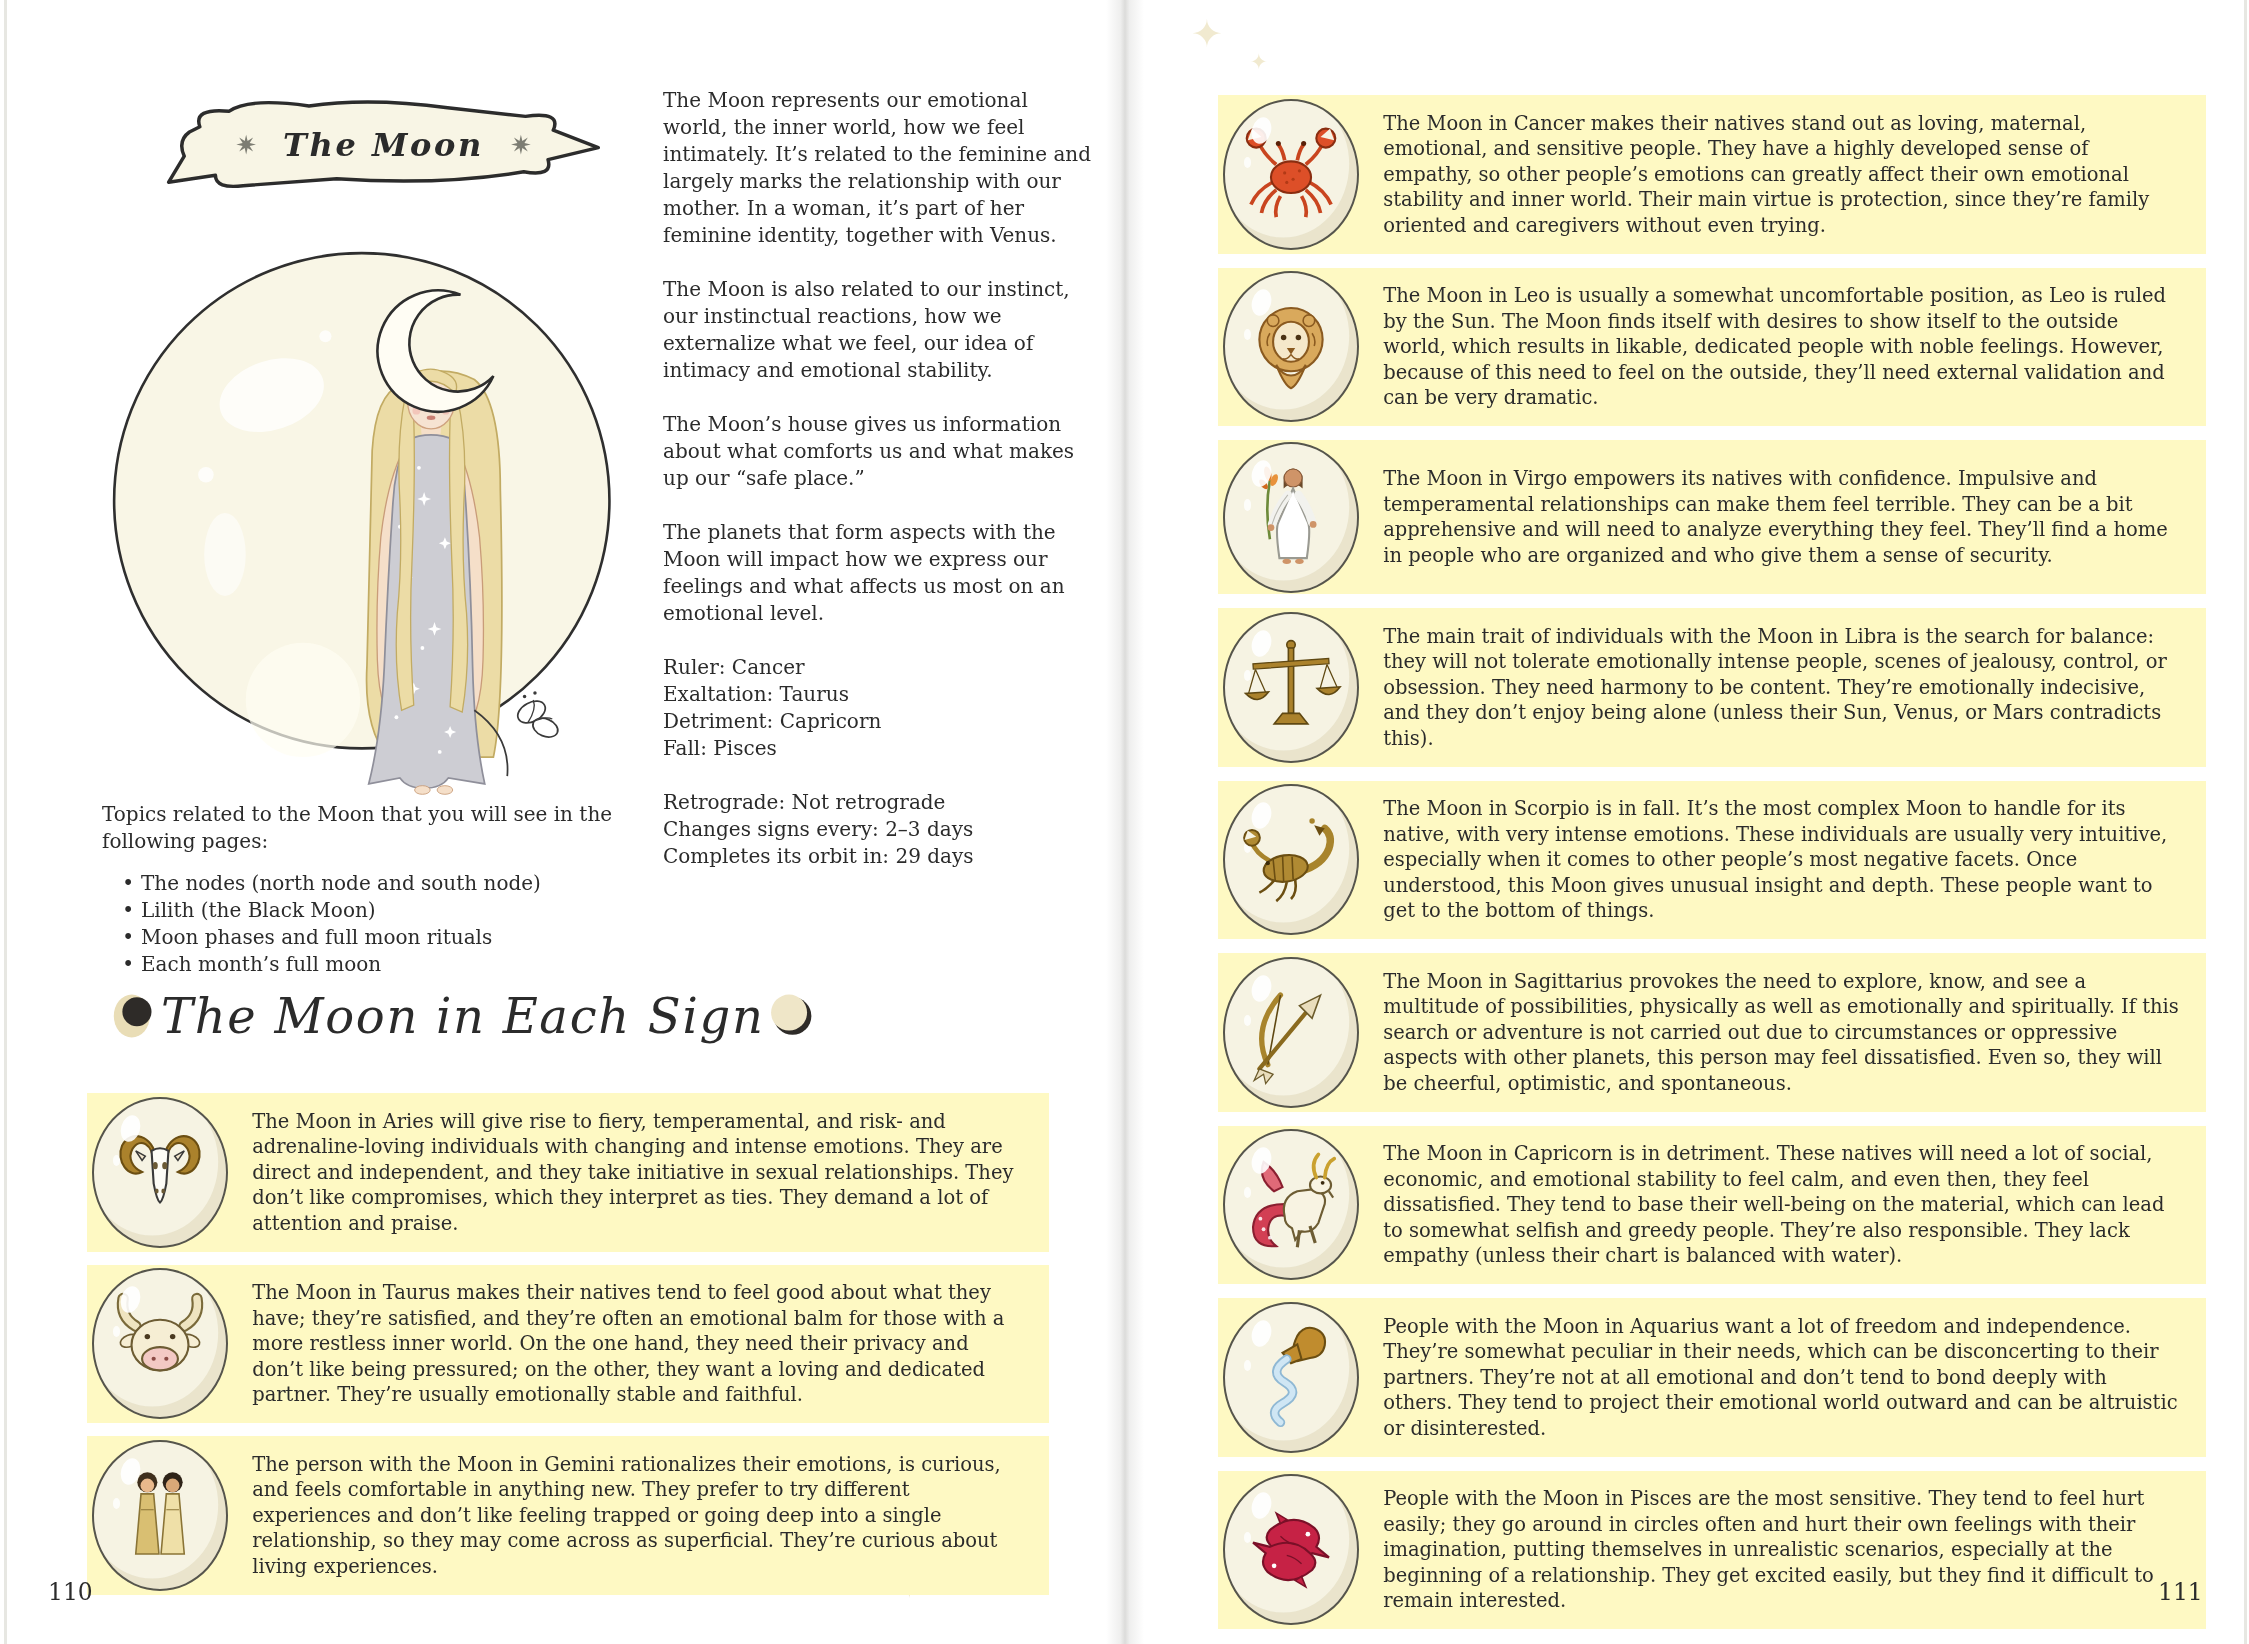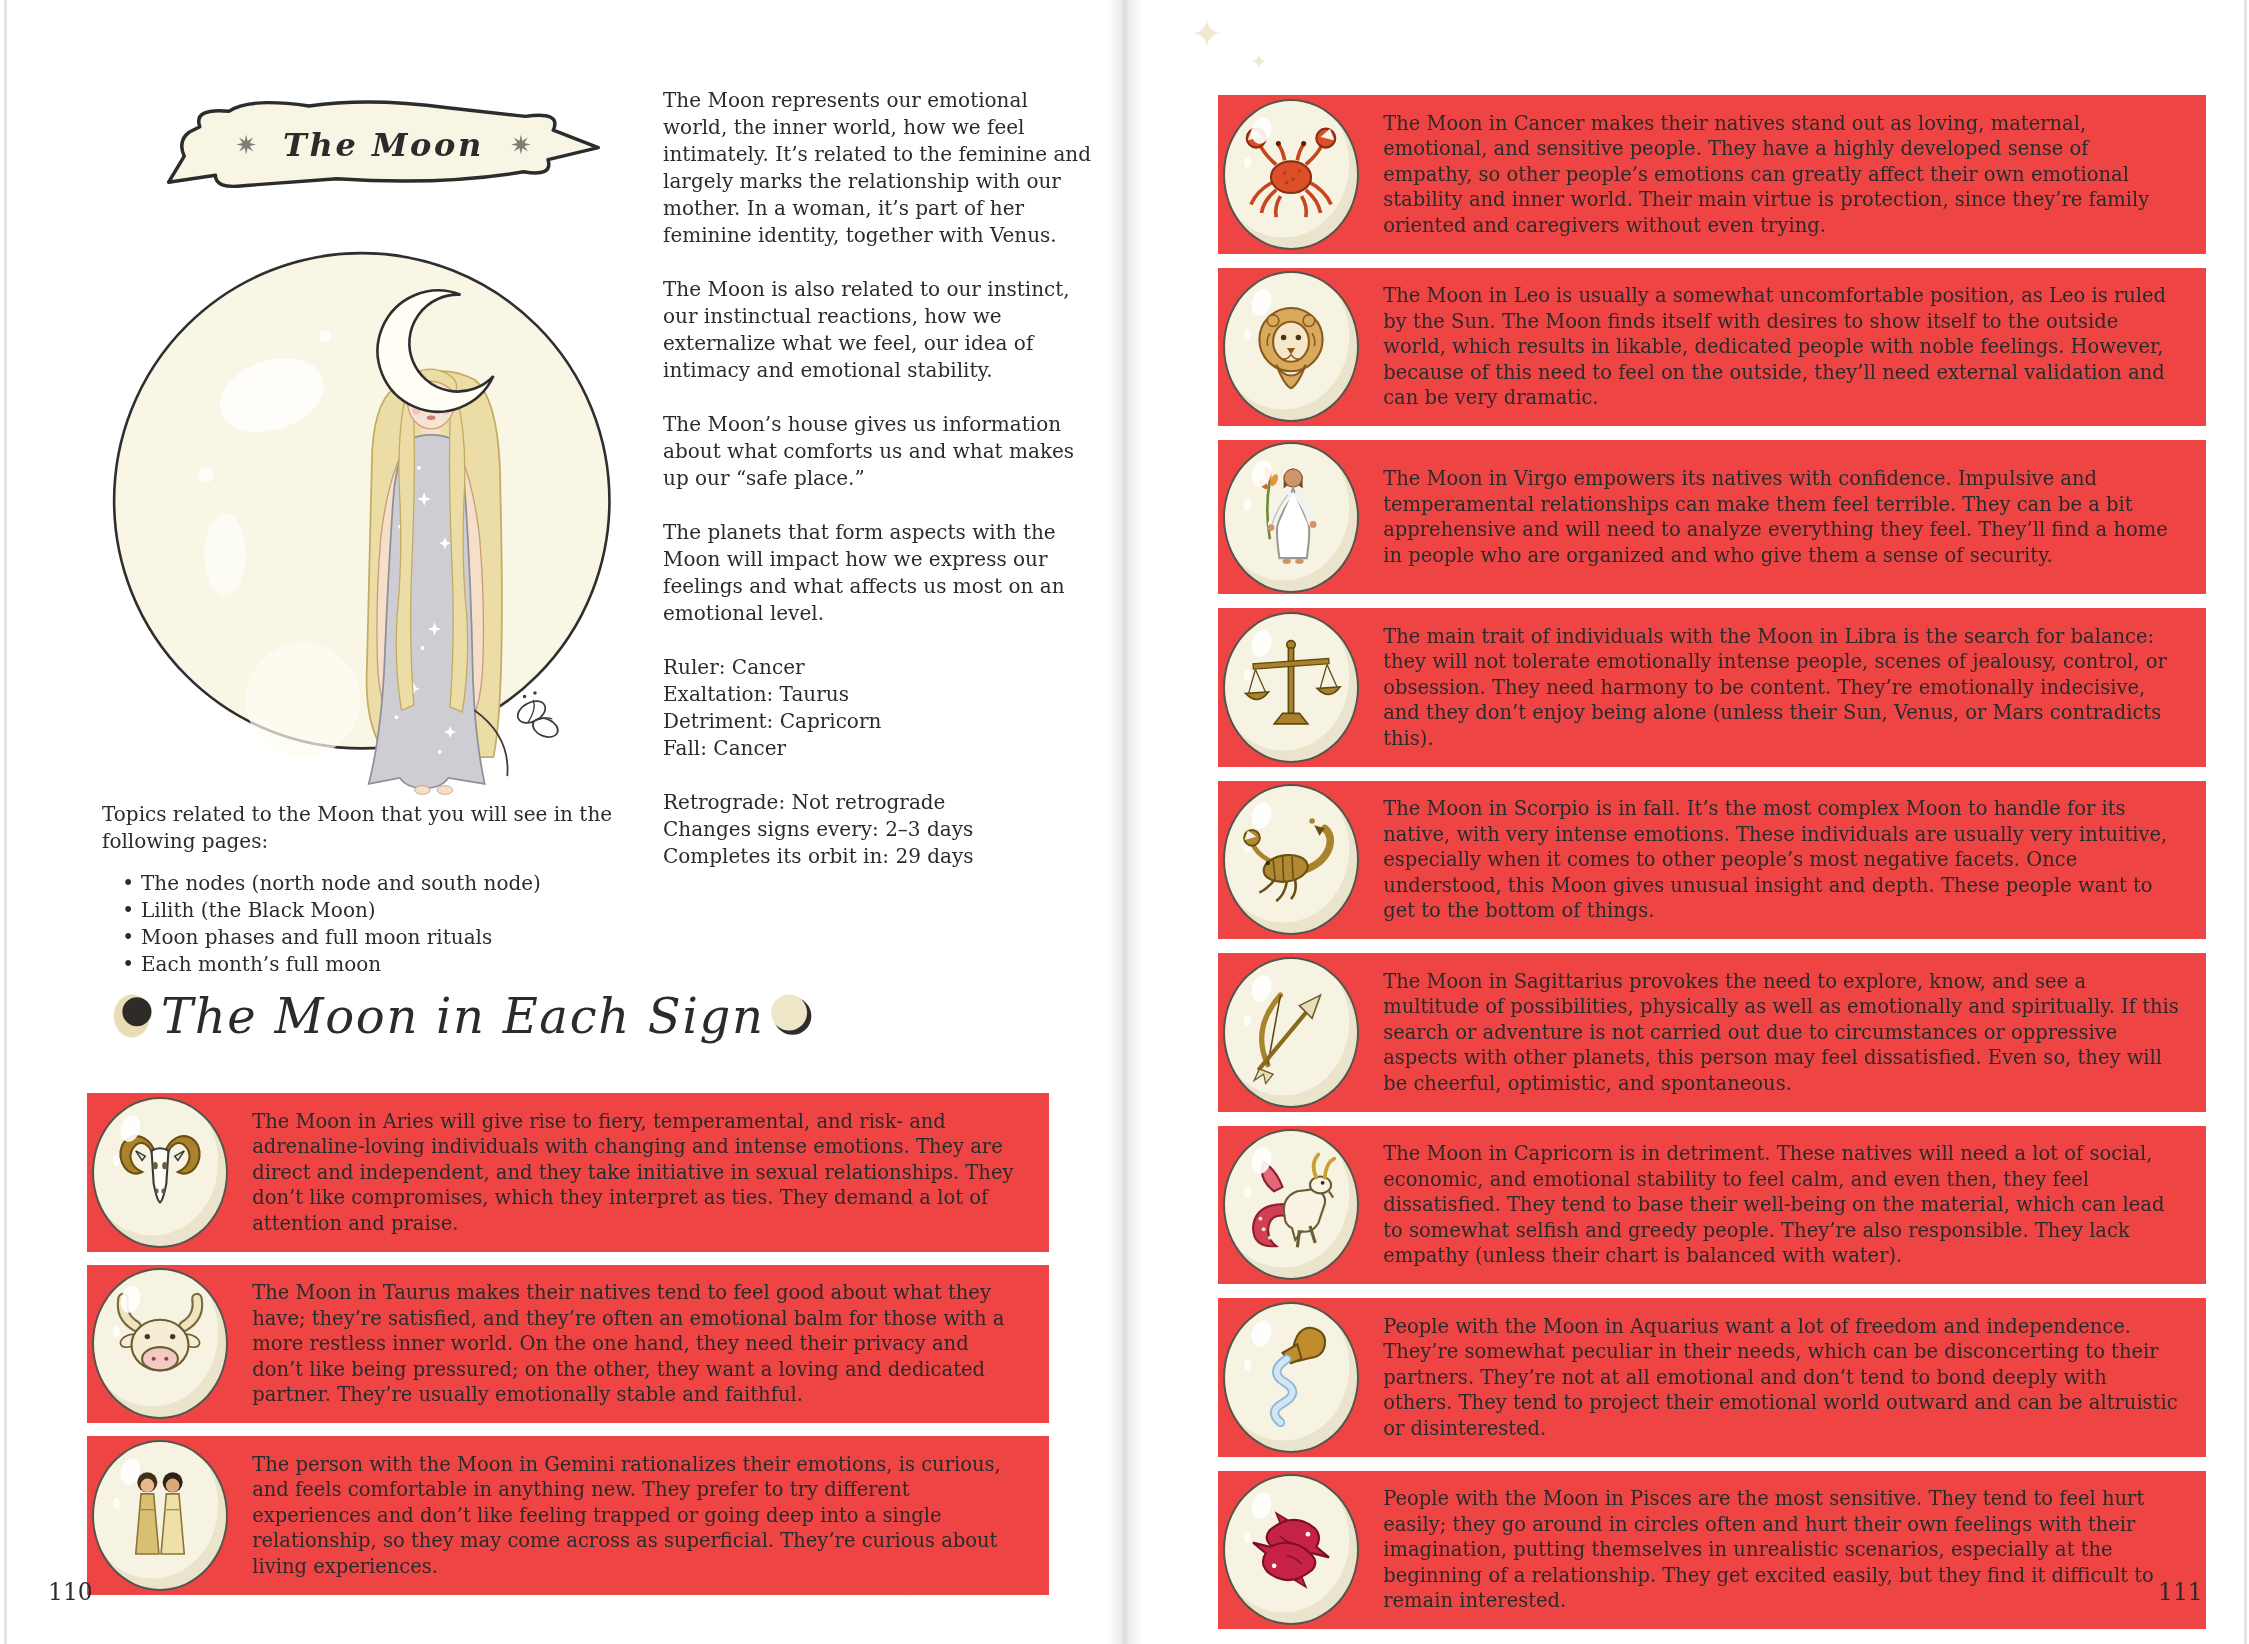--- a/index.html
+++ b/index.html
@@ -29,21 +29,21 @@
   .topics ul{margin:15px;padding:0;list-style:none;}
   .topics li{padding-left:24px;position:relative;}
   .topics li::before{content:"•";position:absolute;left:5.2px;}
 
   .heading-row{position:absolute;left:111px;top:988px;width:813px;display:flex;align-items:center;gap:5px;}
   .section-heading{font-size:48px;font-style:italic;letter-spacing:1.7px;white-space:nowrap;}
 
   .rows{position:absolute;display:flex;flex-direction:column;}
   .rows-left{left:87px;top:1093px;width:962px;gap:13px;}
   .rows-right{left:1218px;top:95px;width:988px;gap:14px;}
-  .row{display:flex;align-items:center;background:#ef4444;min-height:147px;padding:3.5px 0;}
+  .row{display:flex;align-items:center;background:#fef9c3;min-height:147px;padding:3.5px 0;}
   .bubble{flex:none;width:132px;height:147px;margin:-7px 24px -7px 5.2px;border-radius:50%;
           background:#f6f3e3;border:2.2px solid #56554c;position:relative;
           box-shadow:inset -7.8px -10.4px 0 rgba(221,213,181,.5);}
   .bubble::after{content:"";position:absolute;left:20%;top:11%;width:19px;height:27px;border-radius:50%;
           background:#ffffff;opacity:.9;transform:rotate(16deg);}
   .bubble::before{content:"";position:absolute;left:14%;top:38%;width:7.8px;height:11.2px;border-radius:50%;
           background:#ffffff;opacity:.8;}
   .bubble svg{position:absolute;left:50%;top:50%;width:106px;height:116px;transform:translate(-50%,-50%);}
   .sign-text{font-size:19.5px;line-height:25.5px;padding:12px 26px 12px 0;}
 
@@ -140,21 +140,21 @@
 
     <div class="col-mid">
       <p>The Moon represents our emotional world, the inner world, how we feel intimately. It’s related to the feminine and largely marks the relationship with our mother. In a woman, it’s part of her feminine identity, together with Venus.</p>
       <p>The Moon is also related to our instinct, our instinctual reactions, how we externalize what we feel, our idea of intimacy and emotional stability.</p>
       <p>The Moon’s house gives us information about what comforts us and what makes up our “safe place.”</p>
       <p>The planets that form aspects with the Moon will impact how we express our feelings and what affects us most on an emotional level.</p>
       <div>
         <div class="fact-line">Ruler: Cancer</div>
         <div class="fact-line">Exaltation: Taurus</div>
         <div class="fact-line">Detriment: Capricorn</div>
-        <div class="fact-line">Fall: Cancer</div>
+        <div class="fact-line">Fall: Pisces</div>
       </div>
       <div class="facts-gap"></div>
       <div>
         <div class="fact-line">Retrograde: Not retrograde</div>
         <div class="fact-line">Changes signs every: 2–3 days</div>
         <div class="fact-line">Completes its orbit in: 29 days</div>
       </div>
     </div>
 
     <div class="topics">

